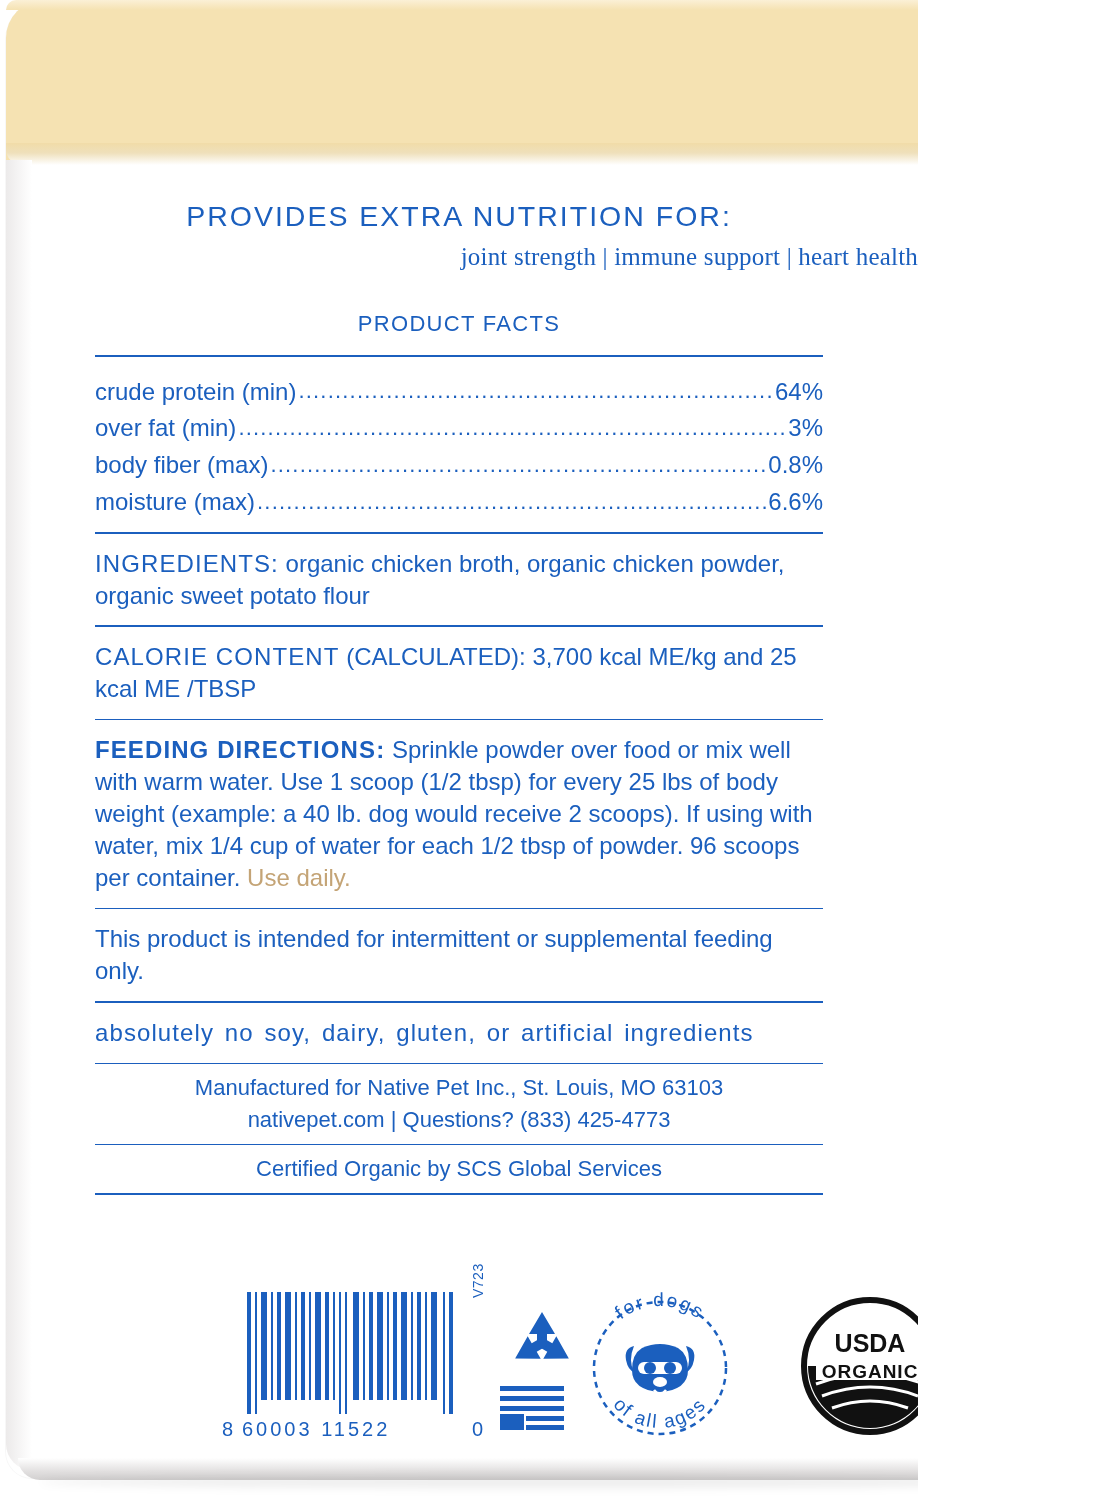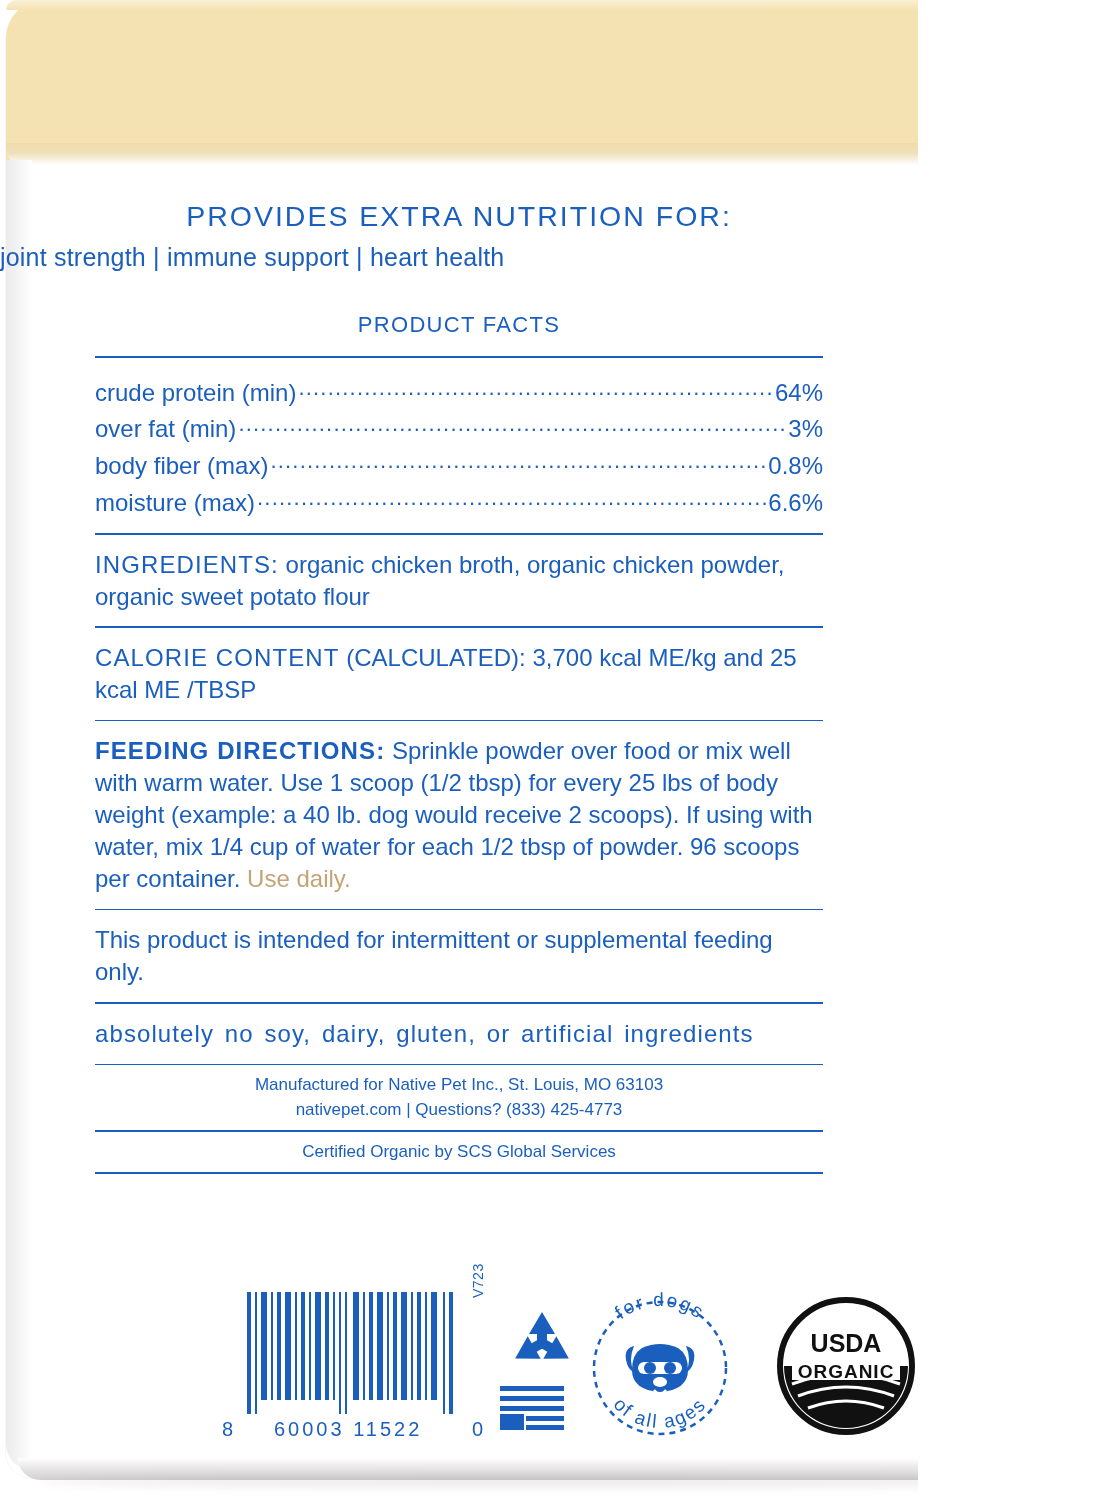--- a/index.html
+++ b/index.html
@@ -94,25 +94,26 @@
     top: 200px;
   }
   .headline {
     text-align: center;
     color: #1b5fbe;
     font-size: 28.5px;
     letter-spacing: 2.0px;
     font-weight: 400;
   }
   .subhead {
-    text-align: left;
+    text-align: right;
     color: #1b5fbe;
     font-size: 25px;
     margin-top: 10px;
     letter-spacing: 0.2px;
+    font-family: Liberation Serif, serif;
   }
   .product-facts {
     text-align: center;
     color: #1b5fbe;
     font-size: 22px;
     letter-spacing: 1.3px;
     margin-top: 40px;
   }
 
   .panel {
@@ -128,21 +129,21 @@
     padding: 14px 0 14px 0;
     color: #1b5fbe;
     font-size: 24px;
     line-height: 1.33;
   }
   .sect-title {
     letter-spacing: 1.1px;
   }
   .ga-line {
     display: flex;
-    align-items: flex-start;
+    align-items: center;
     width: 100%;
     font-size: 24px;
     color: #1b5fbe;
     margin-top: 5px;
     white-space: nowrap;
   }
   .ga-name { flex: 0 0 auto; }
   .ga-dots {
     flex: 1 1 auto;
     overflow: hidden;
@@ -157,21 +158,21 @@
   .tan { color: #c4a476; }
 
   .spaced {
     letter-spacing: 1.1px;
     word-spacing: 3px;
   }
 
   .footer-block {
     text-align: center;
     color: #1b5fbe;
-    font-size: 17px;
+    font-size: 22px;
     line-height: 1.45;
     padding: 8px 0;
   }
 
   
   .icon-row {
     position: absolute;
     left: 0; right: 0;
     top: 1278px;
     height: 180px;
@@ -220,21 +221,21 @@
   }
   .dogs-badge {
     position: absolute;
     left: 580px;
     top: 10px;
     width: 160px;
     height: 160px;
   }
   .usda {
     position: absolute;
-    left: 776px;
+    left: 800px;
     top: 18px;
     width: 140px;
     height: 140px;
   }
 </style>
 </head>
 <body>
 
 <div id="page">
   <div class="can">
@@ -354,21 +355,21 @@
           <rect x="172" y="0" width="4" height="108"></rect>
           <rect x="180" y="0" width="2" height="108"></rect>
           <rect x="186" y="0" width="6" height="108"></rect>
           <rect x="198" y="0" width="2" height="122"></rect>
           <rect x="204" y="0" width="4" height="122"></rect>
         </g>
       </svg>
     </div>
     <div class="barcode-digits">
       <span style="position:absolute;left:12px;">8</span>
-      <span style="position:absolute;left:64px;">60003 11522</span>
+      <span style="position:absolute;left:32px;">60003 11522</span>
       <span style="position:absolute;left:262px;">0</span>
     </div>
 
     <div class="vcode">V723</div>
 
     <div class="recycle">
       <svg width="74" height="74" viewBox="0 0 74 74">
         <g fill="#1b5fbe">
           <path d="M37 6 L50 28 L42 28 L42 40 L32 40 L32 28 L24 28 Z" transform="rotate(0 37 37)"></path>
           <path d="M37 6 L50 28 L42 28 L42 40 L32 40 L32 28 L24 28 Z" transform="rotate(120 37 37)"></path>

